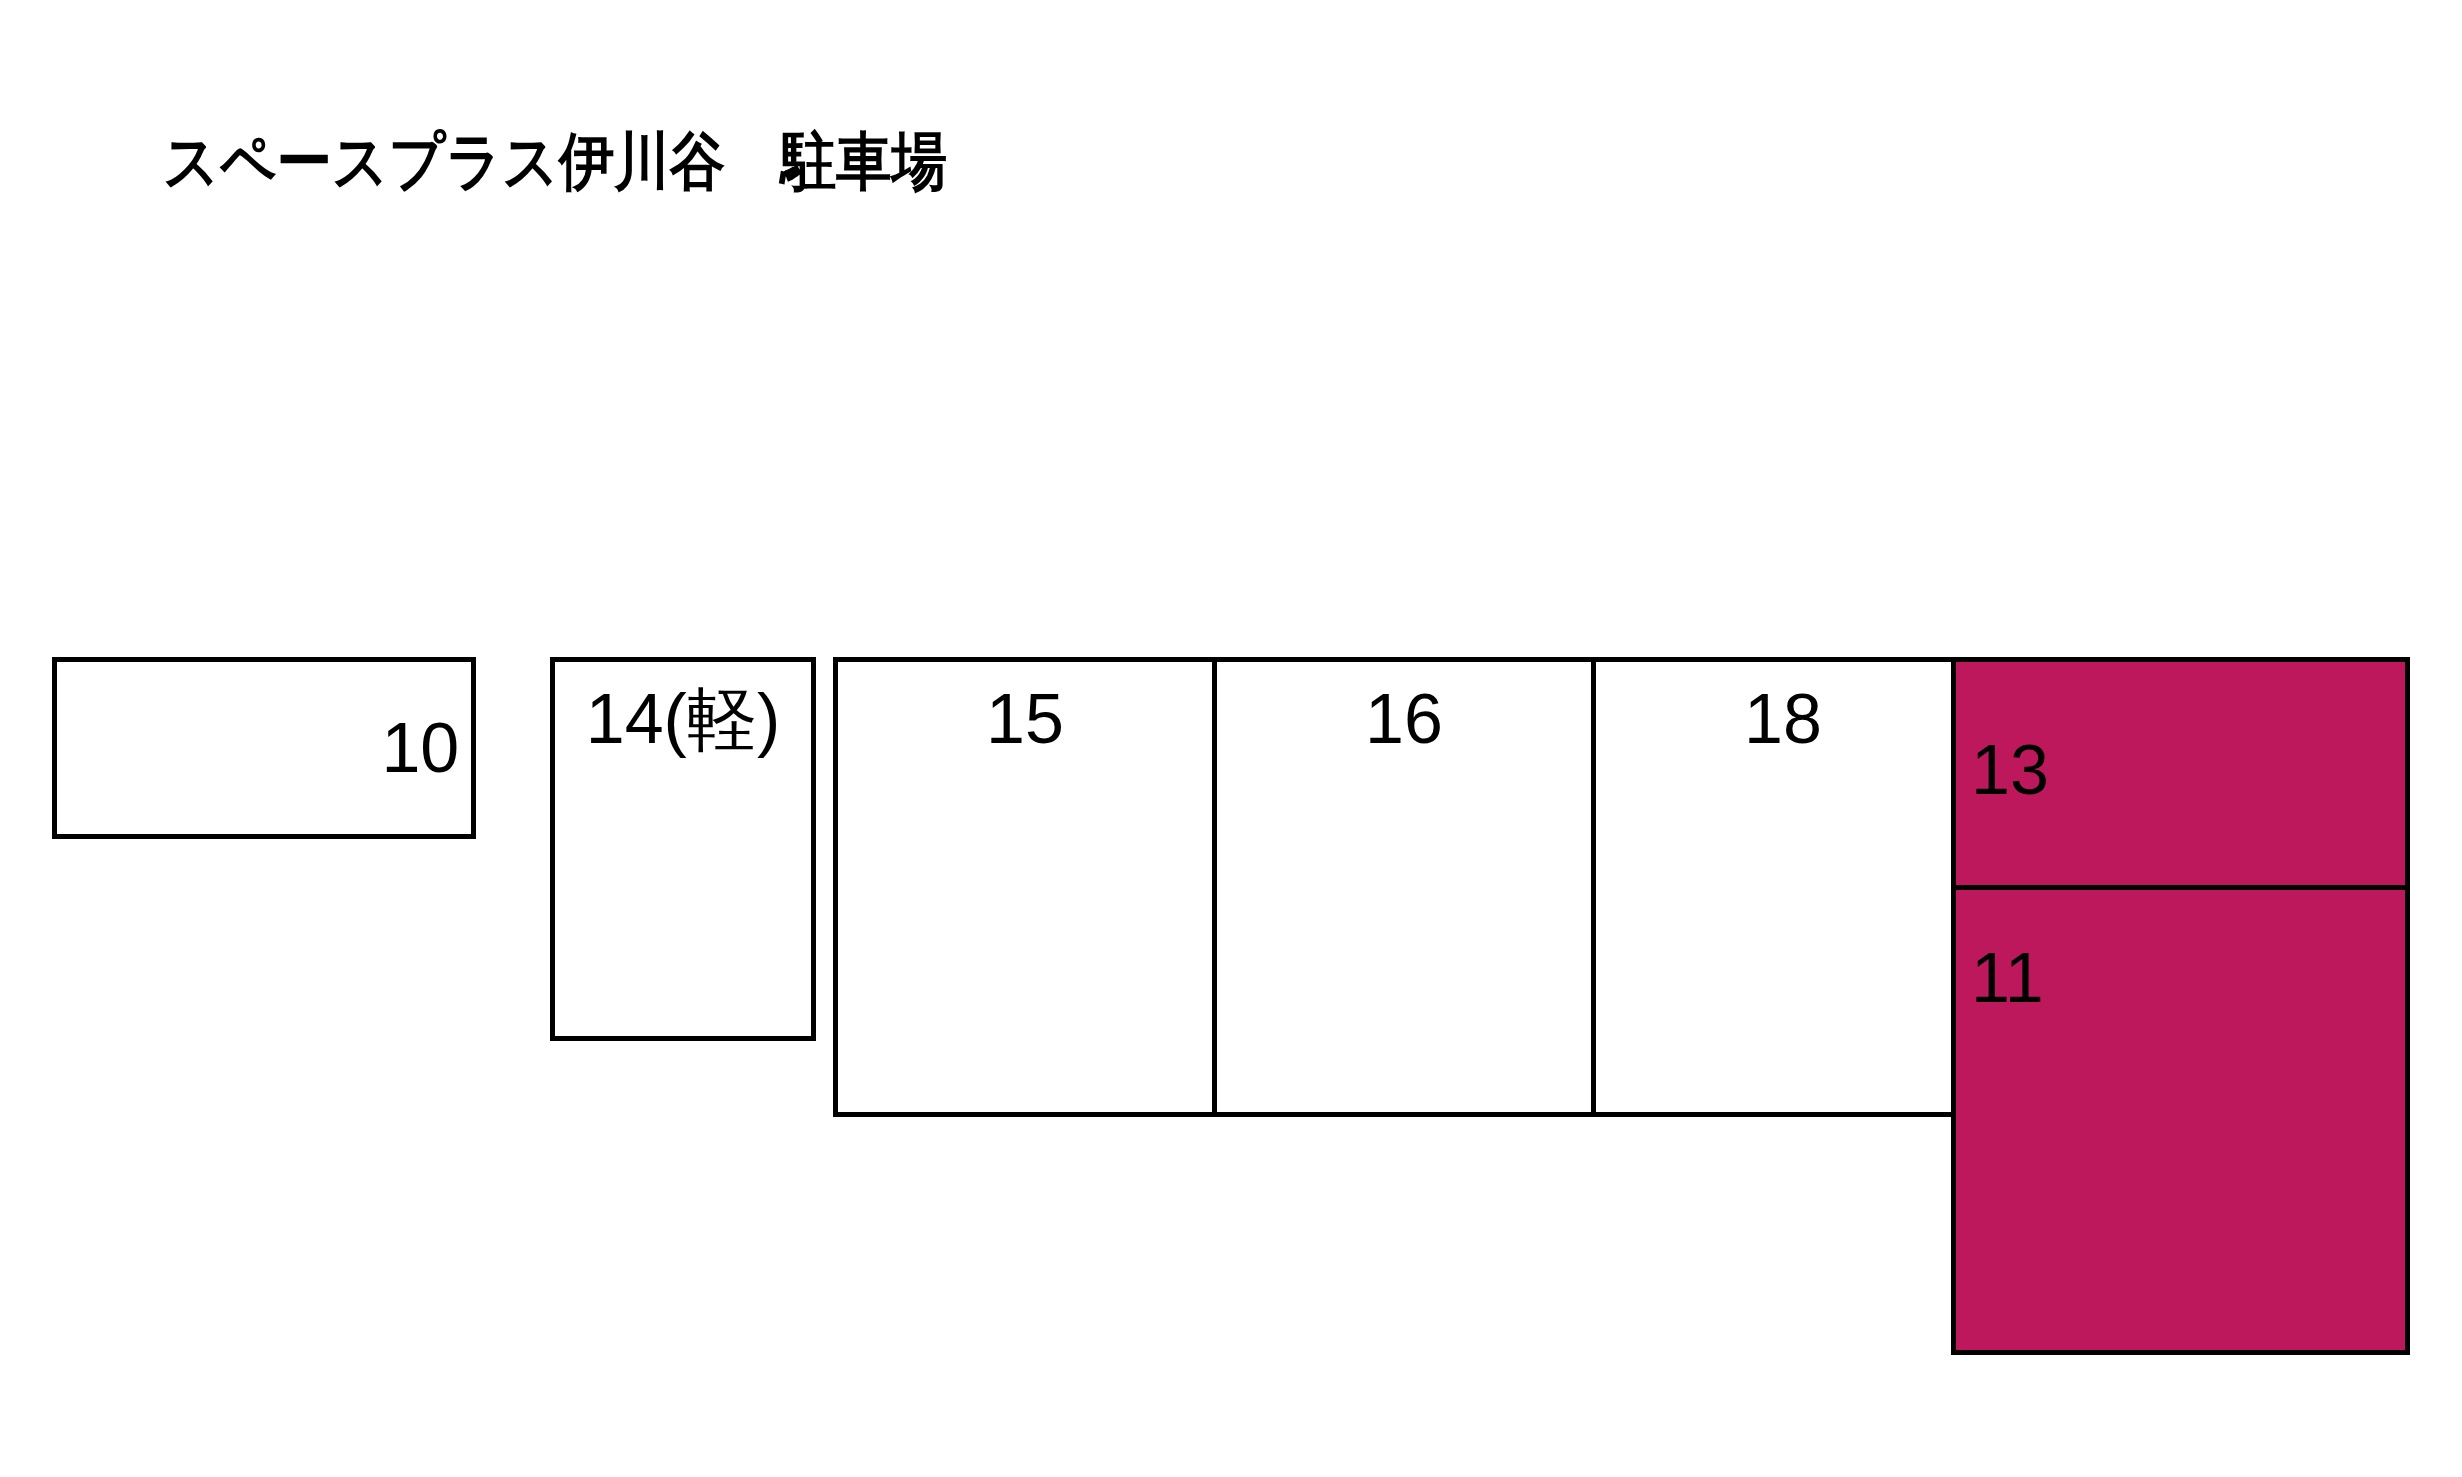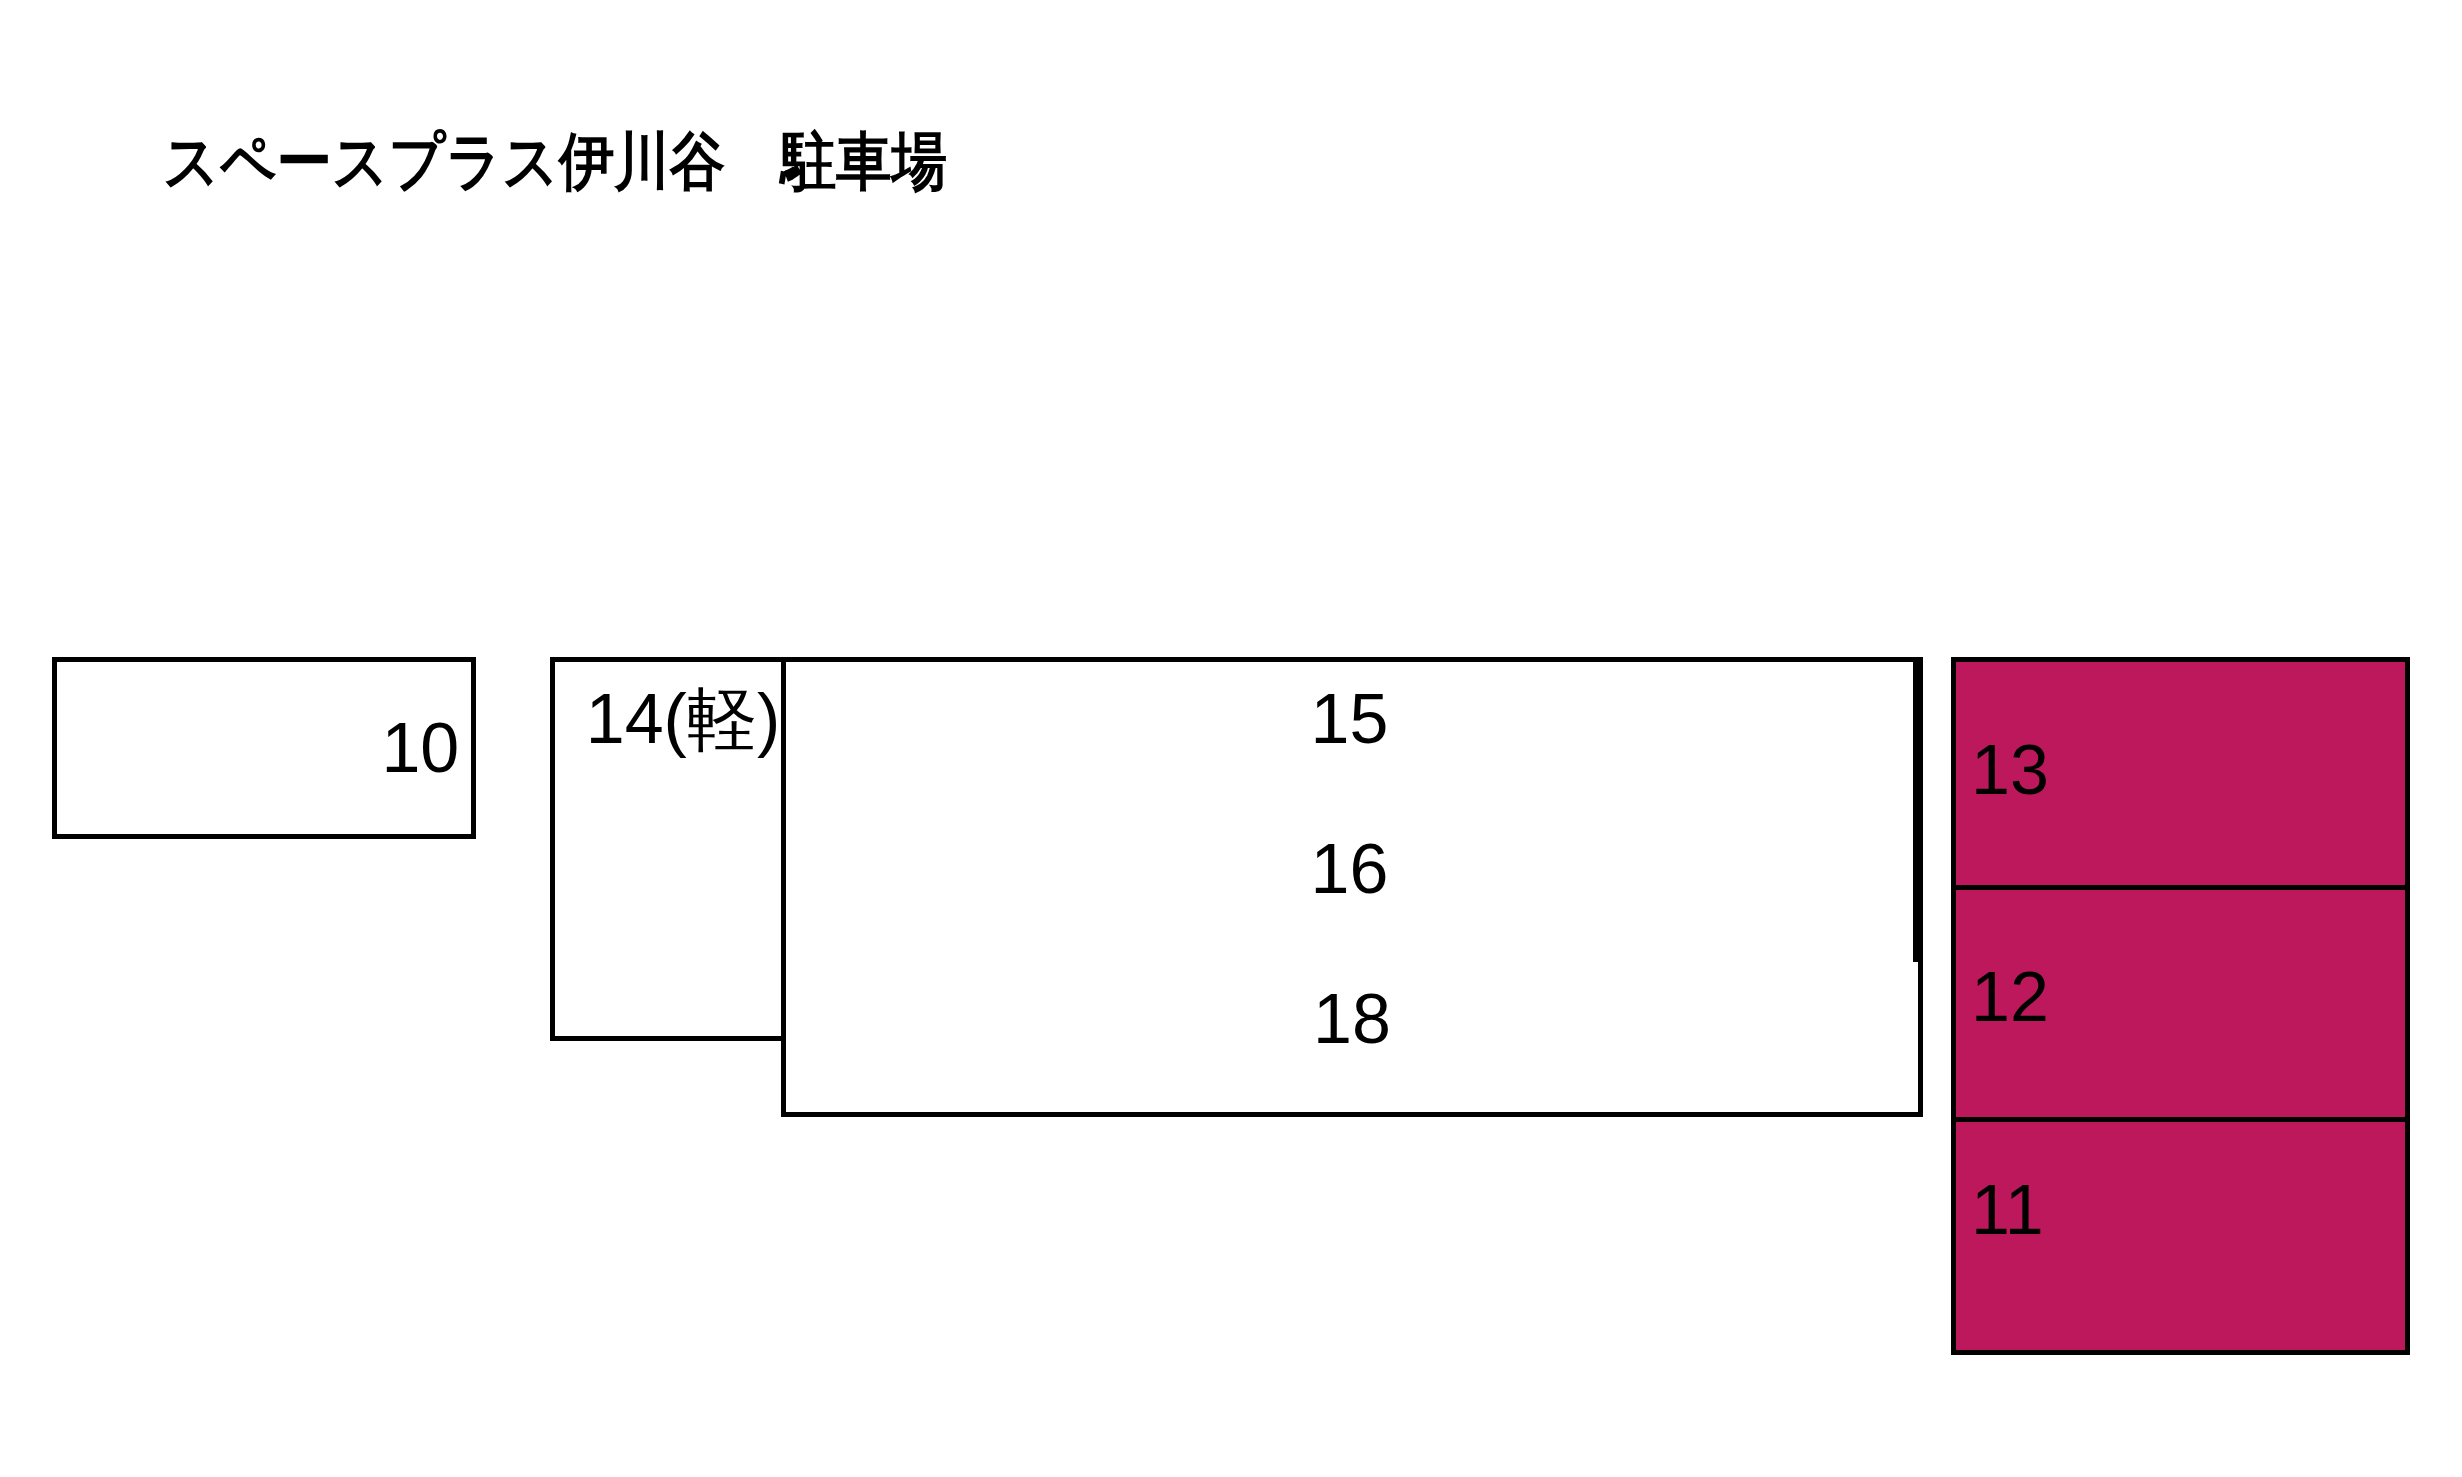--- a/index.html
+++ b/index.html
@@ -112,21 +112,21 @@
   <div class="title">スペースプラス伊川谷　駐車場</div>
 
   <div class="stall" style="left:52px; top:657px; width:424px; height:182px;">
     <span class="stall-label lbl-right-mid">10</span>
   </div>
 
   <div class="stall" style="left:550px; top:657px; width:266px; height:384px;">
     <span class="stall-label lbl-center-top">14(軽)</span>
   </div>
 
-  <div class="strip" style="left:781px; top:657px; width:1142px; height:460px;flex-direction:column;">
+  <div class="strip" style="left:833px; top:657px; width:1142px; height:460px;">
 
     <div class="strip-cell">
       <span class="stall-label lbl-center-top">15</span>
     </div>
 
     <div class="strip-cell">
       <span class="stall-label lbl-center-top">16</span>
     </div>
 
 
@@ -134,23 +134,20 @@
       <span class="stall-label lbl-center-top">18</span>
     </div>
   </div>
 
   <div class="column" style="left:1951px; top:657px; width:459px; height:698px;">
 
     <div class="column-cell" style="height:228px;">
       <span class="stall-label lbl-left" style="top:73px;">13</span>
     </div>
 
-    <div class="column-cell" style="height:232px;">
-      <span class="stall-label lbl-left" style="top:72px;">12</span>
-    </div>
 
     <div class="column-cell" style="height:226px;">
       <span class="stall-label lbl-left" style="top:53px;">11</span>
     </div>
   </div>
 
 </div>
 
 
 </body></html>

